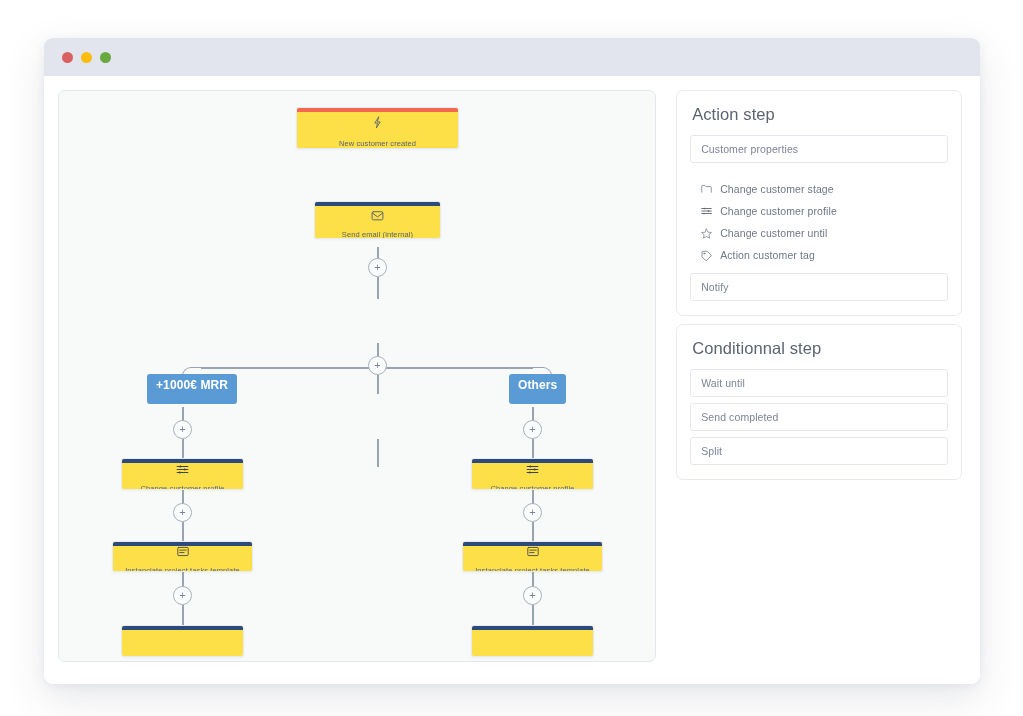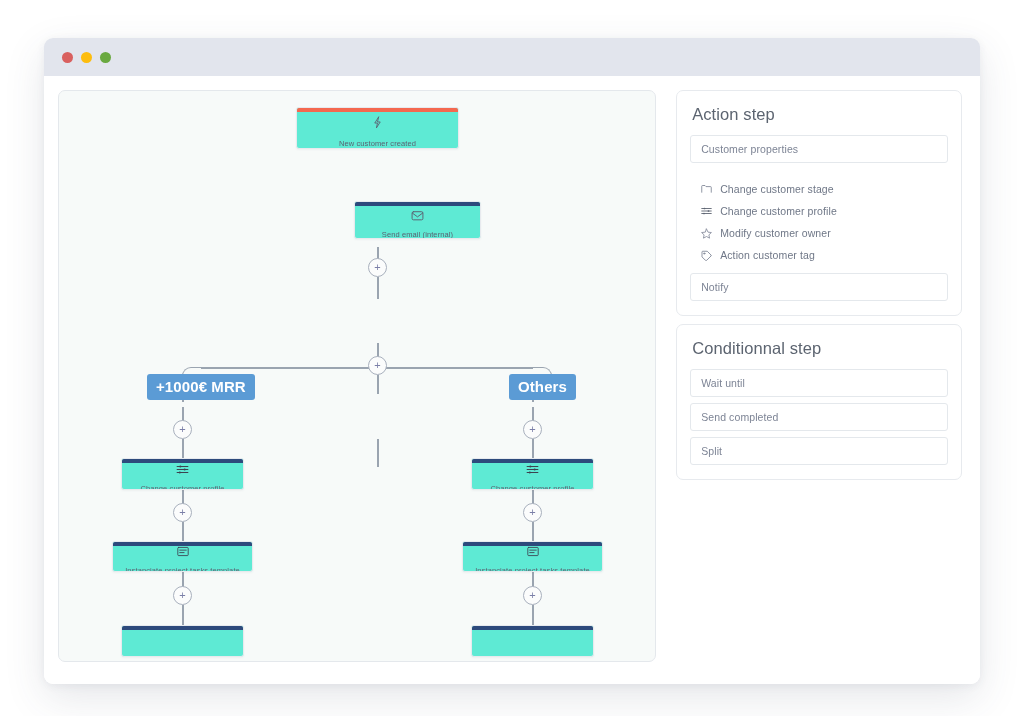--- a/index.html
+++ b/index.html
@@ -72,21 +72,21 @@
     border: 1.5px solid #9aa4b0;
     border-bottom: none;
     width: 20px; height: 14px;
   }
   .rail-corner.left  { border-right: none; border-top-left-radius: 9px; }
   .rail-corner.right { border-left: none;  border-top-right-radius: 9px; }
 
   
   .node {
     position: absolute;
-    background: #5eead4;
+    background: #fde047;
     border: 1px solid #e7eaee;
     border-radius: 3px;
     box-shadow: 0 1px 2px rgba(50,60,80,0.05);
     display: flex;
     flex-direction: column;
     align-items: center;
     justify-content: center;
     overflow: hidden;
   }
   .node .bar {
@@ -133,23 +133,23 @@
     line-height: 1;
     font-family: "Liberation Sans", sans-serif;
     z-index: 3;
   }
 
   
   .badge {
     position: absolute;
     background: #5b9bd5;
     color: #ffffff;
-    font-size: 15px;
+    font-size: 12px;
     font-weight: bold;
-    padding: 4px 9px 5px;
+    padding: 4px 9px 12px;
     border-radius: 3px;
     white-space: nowrap;
     z-index: 4;
     letter-spacing: 0.1px;
   }
 
   
   .sidebar {
     width: 292px;
     display: flex;
@@ -278,21 +278,21 @@
         <div class="node trigger" style="left:237px; top:16px; width:163px; height:42px;">
           <div class="bar" style="background: rgb(244, 104, 79);"></div>
           <div class="glyph">
             <svg width="13" height="15" viewBox="0 0 24 24" fill="none" stroke="#5a6372" stroke-width="1.7" stroke-linecap="round" stroke-linejoin="round">
               <polyline points="14,2 7,13 12,13 10,22 17,11 12,11 14,2"></polyline>
             </svg>
           </div>
           <div class="label">New customer created</div>
         </div>
 
-        <div class="node action" style="left:255px; top:110px; width:127px; height:38px;margin-left:40px;">
+        <div class="node action" style="left:255px; top:110px; width:127px; height:38px;">
           <div class="bar" style="background: rgb(45, 74, 124);"></div>
           <div class="glyph">
             <svg width="13" height="11" viewBox="0 0 24 20" fill="none" stroke="#5a6372" stroke-width="1.8" stroke-linecap="round" stroke-linejoin="round">
               <rect x="2" y="3" width="20" height="15" rx="2.5"></rect>
               <path d="M2.5 5.5 L12 12.5 L21.5 5.5"></path>
             </svg>
           </div>
           <div class="label">Send email (internal)</div>
         </div>
 
@@ -387,21 +387,21 @@
             </span>
             <span>Change customer profile</span>
           </div>
 
           <div class="sub-item">
             <span class="ic">
               <svg width="11" height="11" viewBox="0 0 22 21" fill="none" stroke="#7d8495" stroke-width="1.6" stroke-linecap="round" stroke-linejoin="round">
                 <polygon points="11,1.5 14,7.8 20.8,8.6 15.8,13.2 17.1,19.8 11,16.5 4.9,19.8 6.2,13.2 1.2,8.6 8,7.8"></polygon>
               </svg>
             </span>
-            <span>Modify customer owner</span>
+            <span>Change customer until</span>
           </div>
 
           <div class="sub-item">
             <span class="ic">
               <svg width="11" height="11" viewBox="0 0 22 21" fill="none" stroke="#7d8495" stroke-width="1.7" stroke-linecap="round" stroke-linejoin="round">
                 <path d="M20 11.5 L11.5 20 a2 2 0 0 1 -2.8 0 L2 13.3 V3.5 a1.5 1.5 0 0 1 1.5 -1.5 H12.5 L20 9.5 a1.4 1.4 0 0 1 0 2"></path>
                 <circle cx="6.5" cy="6.5" r="1.3"></circle>
               </svg>
             </span>
             <span>Action customer tag</span>

